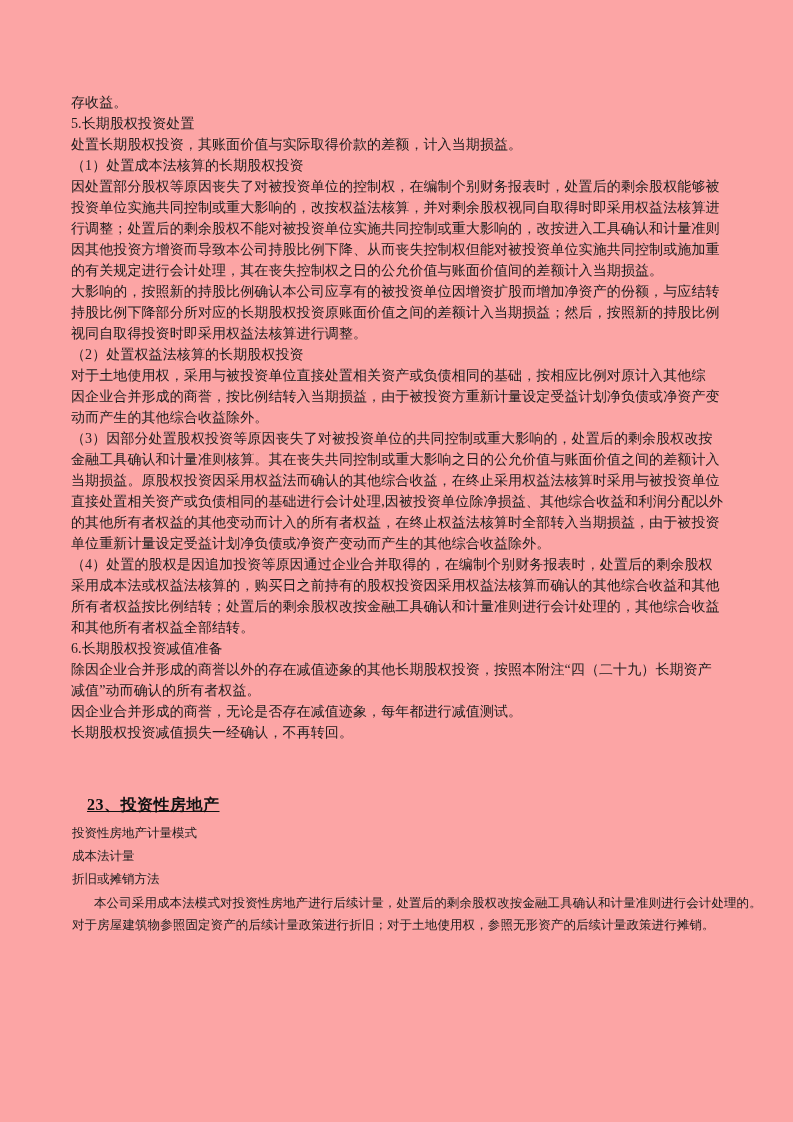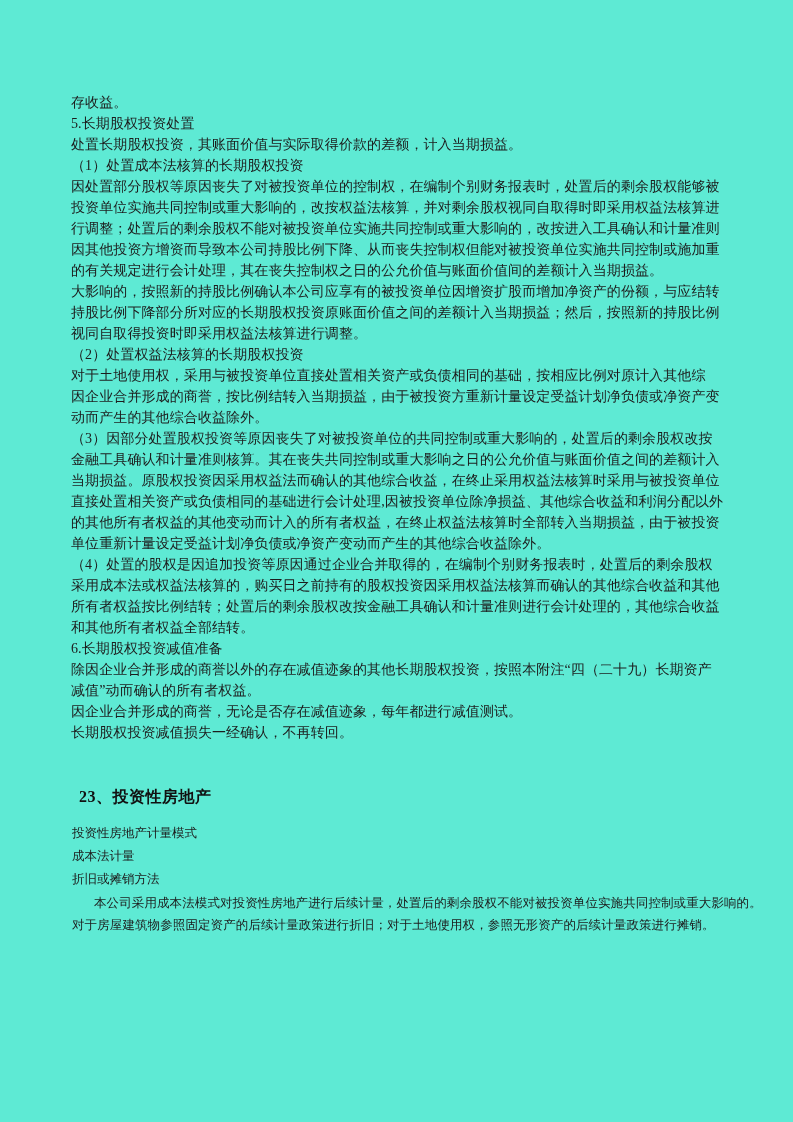--- a/index.html
+++ b/index.html
@@ -4,21 +4,21 @@
 <style>
   html, body {
     margin: 0;
     padding: 0;
     background: #ffffff;
   }
   .page {
     position: relative;
     width: 793px;
     height: 1122px;
-    background: #5eead4;
+    background: #fca5a5;
     overflow: hidden;
     font-family: "Liberation Serif", "DejaVu Serif", serif;
     color: #1c1c1c;
   }
   .body-block {
     position: absolute;
     left: 71px;
     top: 92px;
     width: 648px;
   }
@@ -26,26 +26,27 @@
     font-size: 14px;
     line-height: 21px;
     height: 21px;
     white-space: nowrap;
     letter-spacing: 0.1px;
   }
   .section-heading {
     position: absolute;
     left: 75px;
     top: 783px;
-    margin: 4px;
+    margin: 12px;
     font-size: 16px;
     font-weight: bold;
     line-height: 19px;
     letter-spacing: 0.5px;
     color: #111111;
+    text-decoration: underline;
   }
   .labels-block {
     position: absolute;
     left: 72px;
     top: 822px;
     width: 648px;
   }
   .label-line {
     font-size: 12.5px;
     line-height: 23px;
@@ -110,17 +111,17 @@
 
   <h2 class="section-heading">23、投资性房地产</h2>
 
   <div class="labels-block">
       <div class="label-line">投资性房地产计量模式</div>
       <div class="label-line">成本法计量</div>
       <div class="label-line">折旧或摊销方法</div>
     </div>
 
   <div class="para-block">
-      <div class="para-line">本公司采用成本法模式对投资性房地产进行后续计量，处置后的剩余股权不能对被投资单位实施共同控制或重大影响的。</div>
+      <div class="para-line">本公司采用成本法模式对投资性房地产进行后续计量，处置后的剩余股权改按金融工具确认和计量准则进行会计处理的。</div>
       <div class="para-line">对于房屋建筑物参照固定资产的后续计量政策进行折旧；对于土地使用权，参照无形资产的后续计量政策进行摊销。</div>
     </div>
 
 </div>
 
 </body></html>

